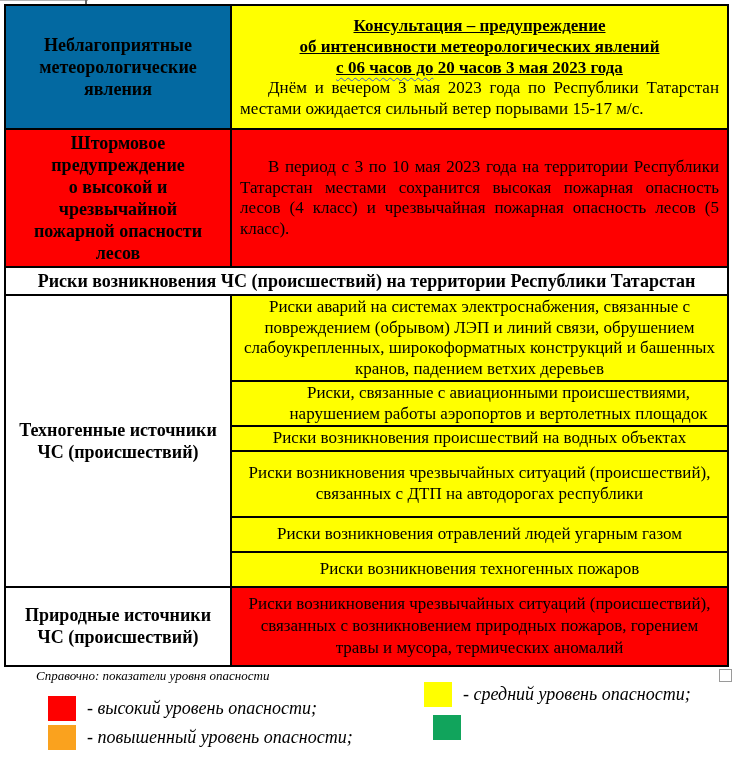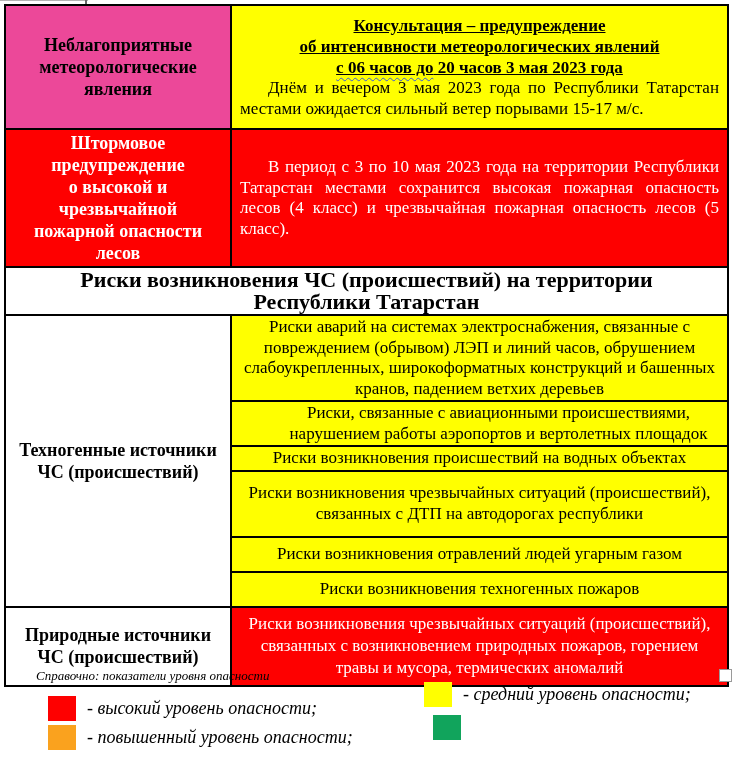--- a/index.html
+++ b/index.html
@@ -15,31 +15,31 @@
   td{
     border:2px solid #000;vertical-align:middle;
     padding:2px 8px;font-size:17px;line-height:20.5px;
   }
   col.c-left{width:226px;}
   col.c-right{width:497px;}
   .label-cell{
     font-weight:bold;text-align:center;font-size:18px;line-height:22px;
     white-space:pre-line;padding:2px 4px;
   }
-  .white-text{color:#ffffff;}
+  .white-text{color:#000000;}
   .justify{text-align:justify;}
   .indent{text-indent:28px;}
   .headline{font-weight:bold;text-align:center;text-decoration:underline;line-height:21px;}
   .squiggle{
     text-decoration:underline;text-decoration-style:wavy;
     text-decoration-color:#3a5bd9;text-underline-offset:4px;
     text-decoration-thickness:1px;
   }
   .section-header{
-    font-weight:bold;text-align:center;font-size:22px;line-height:22px;padding:1px 16px;
+    font-weight:bold;text-align:center;font-size:18px;line-height:22px;padding:1px 16px;
   }
   .risk-cell{text-align:center;line-height:20.5px;padding:1px 10px;}
   .natural-risk{text-align:center;line-height:22px;}
   
   tr.r-weather{height:124px;}
   tr.r-storm{height:134px;}
   tr.r-header{height:28px;}
   tr.r-sub1{height:81px;}
   tr.r-sub2{height:44px;}
   tr.r-sub3{height:16px;}
@@ -73,21 +73,21 @@
 <div class="artifact-vtick"></div>
 
 <table class="main">
   <colgroup>
       <col class="c-left">
       <col class="c-right">
     </colgroup>
 
   <tbody>
       <tr class="r-weather">
-    <td class="label-cell" style="background: #ec4899;">Неблагоприятные
+    <td class="label-cell" style="background: #0369a1;">Неблагоприятные
 метеорологические
 явления</td>
     <td style="background: rgb(255, 255, 0);">
       <div class="headline">Консультация – предупреждение</div>
       <div class="headline">об интенсивности метеорологических явлений</div>
       <div class="headline"><span class="squiggle">с 06 часов до</span><span> 20 часов 3 мая 2023 года</span></div>
       <div class="justify indent">Днём и вечером 3 мая 2023 года по Республики Татарстан местами ожидается сильный ветер порывами 15-17 м/с.</div>
     </td>
   </tr>
 
@@ -101,21 +101,21 @@
     <td class="white-text justify indent" style="background: rgb(254, 0, 0);">В период с 3 по 10 мая 2023 года на территории Республики Татарстан местами сохранится высокая пожарная опасность лесов (4 класс) и чрезвычайная пожарная опасность лесов (5 класс).</td>
   </tr>
 
   <tr class="r-header">
     <td colspan="2" class="section-header">Риски возникновения ЧС (происшествий) на территории Республики Татарстан</td>
   </tr>
 
   <tr class="r-sub1">
     <td rowspan="6" class="label-cell">Техногенные источники
 ЧС (происшествий)</td>
-    <td class="risk-cell" style="background: rgb(255, 255, 0);">Риски аварий на системах электроснабжения, связанные с повреждением (обрывом) ЛЭП и линий часов, обрушением слабоукрепленных, широкоформатных конструкций и башенных кранов, падением ветхих деревьев</td>
+    <td class="risk-cell" style="background: rgb(255, 255, 0);">Риски аварий на системах электроснабжения, связанные с повреждением (обрывом) ЛЭП и линий связи, обрушением слабоукрепленных, широкоформатных конструкций и башенных кранов, падением ветхих деревьев</td>
   </tr>
   <tr class="r-sub2">
     <td class="risk-cell" style="background: rgb(255, 255, 0); padding-left: 48px;">Риски, связанные с авиационными происшествиями, нарушением работы аэропортов и вертолетных площадок</td>
   </tr>
   <tr class="r-sub3">
     <td class="risk-cell" style="background: rgb(255, 255, 0);">Риски возникновения происшествий на водных объектах</td>
   </tr>
   <tr class="r-sub4">
     <td class="risk-cell" style="background: rgb(255, 255, 0);">Риски возникновения чрезвычайных ситуаций (происшествий), связанных с ДТП на автодорогах республики</td>
   </tr>

